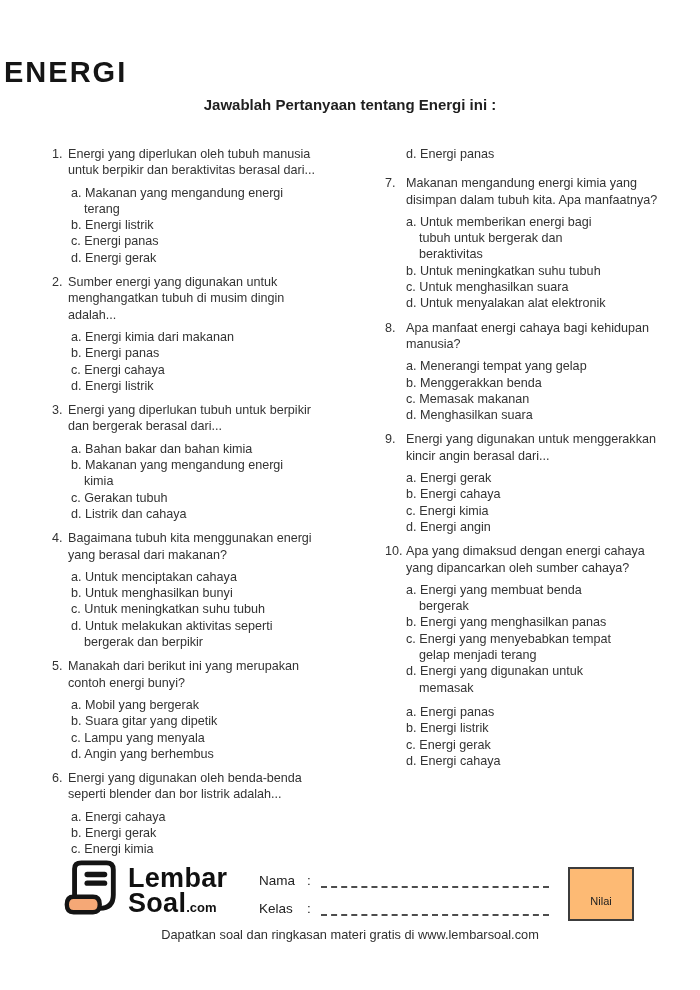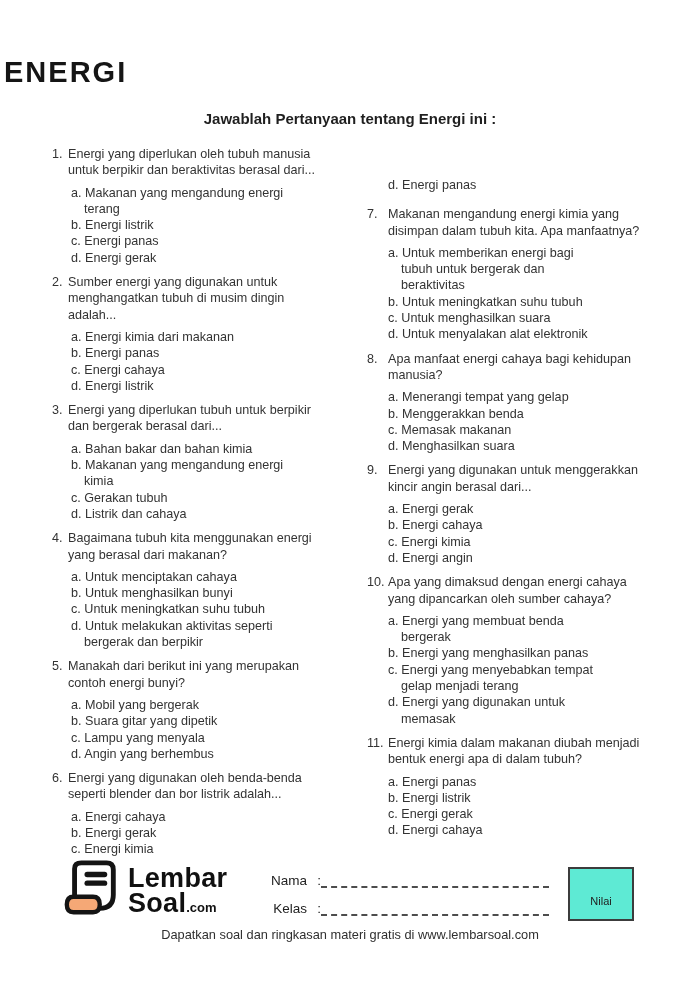--- a/index.html
+++ b/index.html
@@ -12,56 +12,56 @@
     overflow:hidden;
   }
   .page { position:absolute; inset:0; background:#ffffff; }
 
   .title {
     position:absolute; top:56px; left:4px; width:100%;
     font-size:29px; font-weight:bold;
     letter-spacing:2px; color:#151515;
   }
   .subtitle {
-    position:absolute; top:110px; left:0; width:100%;
+    position:absolute; top:96px; left:0; width:100%;
     text-align:center; font-size:15px; font-weight:bold; color:#1f1f1f;
   }
 
   .col {
     position:absolute; top:146px;
     font-size:12.6px; line-height:16.3px; color:#333333;
   }
   .col-left  { left:52px;  width:302px; }
-  .col-right { left:367px; width:312px;margin-top:31px; }
+  .col-right { left:385px; width:312px; }
 
   .question { margin-bottom:8px; }
   .q-row { display:flex; }
   .q-num { flex:0 0 16px; }
   .col-right .q-num { flex:0 0 21px; }
   .q-text { flex:1; white-space:pre-line; }
 
   .opts { margin-top:6px; margin-left:19px; }
   .col-right .opts { margin-left:21px; }
   .opt { white-space:pre-line; padding-left:13px; text-indent:-13px; }
   .orphan { margin-left:21px; margin-bottom:13px; padding-left:13px; text-indent:-13px; white-space:pre-line; }
 
   .logo { position:absolute; left:61px; top:858px; display:flex; align-items:center; }
   .logo-icon { width:62px; height:62px; }
   .logo-text { margin-left:5px; margin-top:7px; color:#101010; font-weight:bold; font-size:27px; line-height:25px; letter-spacing:0.3px; }
   .logo-tld { font-size:13px; letter-spacing:0; }
 
-  .fields { position:absolute; left:259px; top:869px; font-size:13.5px; color:#222222;text-align:right; }
+  .fields { position:absolute; left:259px; top:869px; font-size:13.5px; color:#222222; }
   .field-row { display:flex; align-items:flex-end; height:19px; margin-bottom:9px; }
   .field-label { width:48px; }
   .field-colon { width:14px; }
   .field-line { width:228px; height:15px; border-bottom:2px dashed #4d4d4d; }
 
   .score-box {
     position:absolute; left:568px; top:867px; width:66px; height:54px;
-    border:2px solid #3c3c3c; background:#5eead4;
+    border:2px solid #3c3c3c; background:#fdba74;
     display:flex; align-items:flex-end; justify-content:center;
     padding-bottom:12px; font-size:11px; color:#222222;
   }
 
   .tagline {
     position:absolute; top:927px; left:0; width:100%;
     text-align:center; font-size:12.8px; color:#2f2f2f;
   }
 </style>
 </head>
@@ -209,25 +209,20 @@
           <div class="opt">a. Energi yang membuat benda
 bergerak</div>
           <div class="opt">b. Energi yang menghasilkan panas</div>
           <div class="opt">c. Energi yang menyebabkan tempat
 gelap menjadi terang</div>
           <div class="opt">d. Energi yang digunakan untuk
 memasak</div>
         </div>
       </div>
       <div class="question">
-        <div class="q-row">
-          <span class="q-num">11.</span>
-          <div class="q-text">Energi kimia dalam makanan diubah menjadi
-bentuk energi apa di dalam tubuh?</div>
-        </div>
         <div class="opts">
           <div class="opt">a. Energi panas</div>
           <div class="opt">b. Energi listrik</div>
           <div class="opt">c. Energi gerak</div>
           <div class="opt">d. Energi cahaya</div>
         </div>
       </div>
     </div>
 
   <div class="logo">

